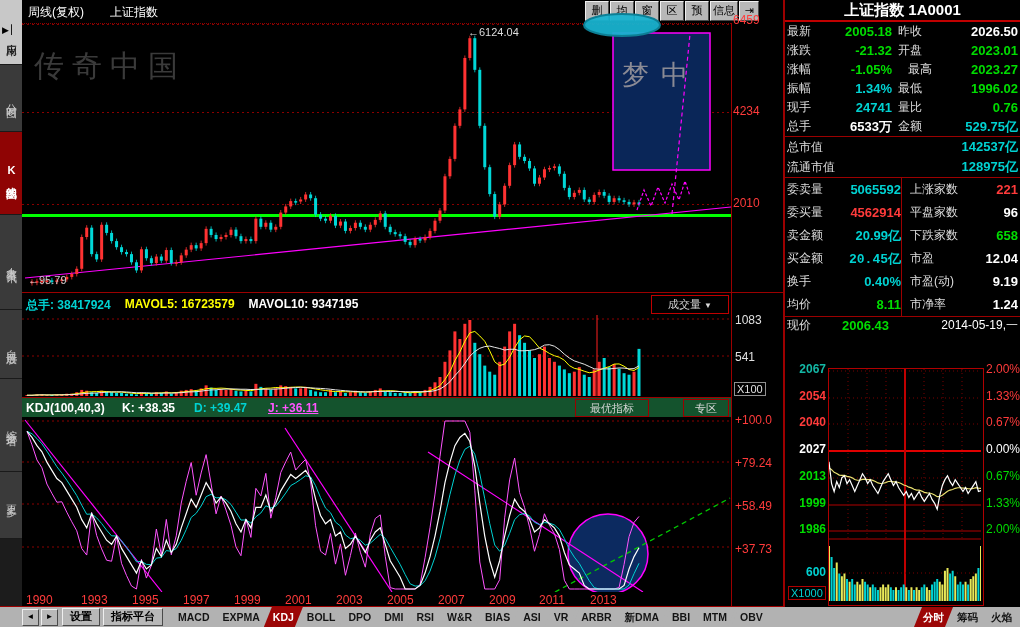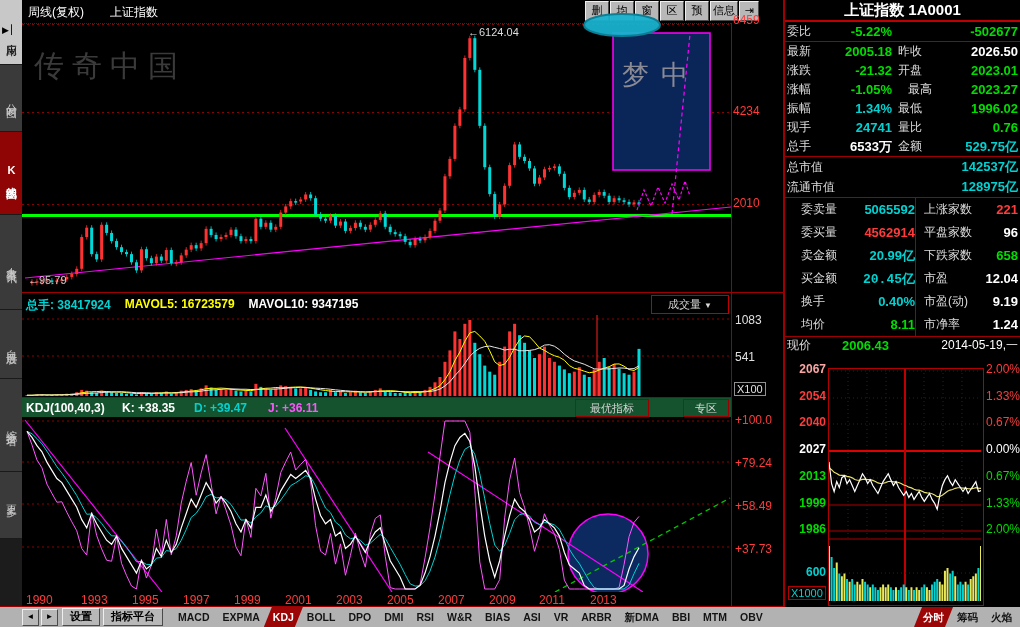--- a/index.html
+++ b/index.html
@@ -492,21 +492,21 @@
   <div class="abs" style="left:735px;top:313px;color:#e0e0e0;font-size:12px;">1083</div>
   <div class="abs" style="left:735px;top:350px;color:#e0e0e0;font-size:12px;">541</div>
   <div class="abs" style="left:734px;top:382px;border:1px solid #909090;color:#e0e0e0;font-size:11px;padding:0 2px;">X100</div>
 
   <div class="abs redline" style="left:22px;top:397px;width:709px;height:1px;"></div>
 
   <div class="abs" style="left:22px;top:398px;width:709px;height:19px;background:#14532d;font-size:12px;font-weight:bold;">
     <span class="abs" style="left:4px;top:3px;color:#fff;">KDJ(100,40,3)</span>
     <span class="abs" style="left:100px;top:3px;color:#fff;">K: +38.35</span>
     <span class="abs" style="left:172px;top:3px;color:#00d2d2;">D: +39.47</span>
-    <span class="abs" style="left:246px;top:3px;color:#ff55ff;">J: +36.11</span>
+    <span class="abs" style="left:246px;top:3px;color:#ff55ff;text-decoration:underline;">J: +36.11</span>
     <div class="abs" style="right:82px;top:1px;width:72px;height:16px;border:1px solid #9c0000;color:#d8d8d8;font-size:11px;font-weight:normal;text-align:center;line-height:16px;">最优指标</div>
     <div class="abs" style="right:2px;top:1px;width:44px;height:16px;border:1px solid #9c0000;color:#d8d8d8;font-size:11px;font-weight:normal;text-align:center;line-height:16px;">专区</div>
   </div>
   <div class="abs" style="left:22px;top:417px;width:709px;height:175px;">
     <svg id="kdj-svg" width="709" height="175">
         <line x1="0" y1="4" x2="709" y2="4" stroke="#8b0000" stroke-width="1" stroke-dasharray="2,3"></line>
         <line x1="0" y1="45" x2="709" y2="45" stroke="#8b0000" stroke-width="1" stroke-dasharray="2,3"></line>
         <line x1="0" y1="87" x2="709" y2="87" stroke="#8b0000" stroke-width="1" stroke-dasharray="2,3"></line>
         <line x1="0" y1="130" x2="709" y2="130" stroke="#8b0000" stroke-width="1" stroke-dasharray="2,3"></line>
         <circle cx="586" cy="137" r="40" fill="#0c2a60" stroke="#ff00ff" stroke-width="1.5"></circle>
@@ -540,26 +540,20 @@
       <div style="position: absolute; left: 467px; top: 1px; font-size: 12px; color: rgb(255, 59, 59);">2009</div>
       <div style="position: absolute; left: 517px; top: 1px; font-size: 12px; color: rgb(255, 59, 59);">2011</div>
       <div style="position: absolute; left: 568px; top: 1px; font-size: 12px; color: rgb(255, 59, 59);">2013</div>
     </div>
   <div class="abs redline" style="left:0;top:606px;width:1020px;height:1px;"></div>
 
   <div class="abs" style="left:785px;top:0;width:235px;height:607px;background:#000;">
     <div style="height:20px;line-height:20px;text-align:center;color:#fff;font-weight:bold;font-size:15px;border-radius:10px;">上证指数 1A0001</div>
     <div style="height:2px;background:#c00000;"></div>
     <div id="rows-top">
-        <div class="statrow" style="height: 19px; padding: 0px 2px; border-bottom: 1px solid rgb(156, 0, 0);">
-          <div class="lbl" style="width: 42px;">委比</div>
-          <div class="v" style="flex: 1 1 0%; color: rgb(0, 221, 0);">-5.22%</div>
-          <div class="lbl" style="width: 44px; padding-left: 6px;"></div>
-          <div class="v" style="width: 76px; color: rgb(0, 221, 0);">-502677</div>
-        </div>
         <div class="statrow" style="height: 19px; padding: 0px 2px;">
           <div class="lbl" style="width: 42px;">最新</div>
           <div class="v" style="flex: 1 1 0%; color: rgb(0, 221, 0);">2005.18</div>
           <div class="lbl" style="width: 44px; padding-left: 6px;">昨收</div>
           <div class="v" style="width: 76px; color: rgb(255, 255, 255);">2026.50</div>
         </div>
         <div class="statrow" style="height: 19px; padding: 0px 2px;">
           <div class="lbl" style="width: 42px;">涨跌</div>
           <div class="v" style="flex: 1 1 0%; color: rgb(0, 221, 0);">-21.32</div>
           <div class="lbl" style="width: 44px; padding-left: 6px;">开盘</div>
@@ -593,21 +587,21 @@
     <div id="cap-rows">
         <div class="statrow" style="height: 20px; padding: 0px 2px;">
           <div class="lbl" style="flex: 1 1 0%;">总市值</div>
           <div class="v" style="width: 110px; color: rgb(0, 210, 210);">142537亿</div>
         </div>
         <div class="statrow" style="height: 20px; padding: 0px 2px;">
           <div class="lbl" style="flex: 1 1 0%;">流通市值</div>
           <div class="v" style="width: 110px; color: rgb(0, 210, 210);">128975亿</div>
         </div>
       </div>
-    <div id="pair-rows" style="position:relative;border-top:1px solid #9c0000;border-bottom:1px solid #9c0000;padding-left:14px;">
+    <div id="pair-rows" style="position:relative;border-top:1px solid #9c0000;border-bottom:1px solid #9c0000;">
         <div class="statrow" style="height: 23px;">
           <div class="lbl" style="width: 46px; padding-left: 2px;">委卖量</div>
           <div class="v" style="width: 68px; color: rgb(0, 210, 210);">5065592</div>
           <div class="lbl" style="width: 60px; padding-left: 8px; border-left: 1px solid rgb(156, 0, 0); height: 23px; line-height: 23px; box-sizing: border-box;">上涨家数</div>
           <div class="v" style="flex: 1 1 0%; padding-right: 2px; color: rgb(255, 59, 59);">221</div>
         </div>
         <div class="statrow" style="height: 23px;">
           <div class="lbl" style="width: 46px; padding-left: 2px;">委买量</div>
           <div class="v" style="width: 68px; color: rgb(255, 59, 59);">4562914</div>
           <div class="lbl" style="width: 60px; padding-left: 8px; border-left: 1px solid rgb(156, 0, 0); height: 23px; line-height: 23px; box-sizing: border-box;">平盘家数</div>
@@ -638,21 +632,21 @@
           <div class="v" style="flex: 1 1 0%; padding-right: 2px; color: rgb(255, 255, 255);">1.24</div>
         </div>
       </div>
     <div class="statrow" style="height:17px;padding:0 2px;">
       <span class="lbl">现价</span>
       <span class="v" style="color:#00dd00;width:78px;">2006.43</span>
       <span style="flex:1;text-align:right;color:#fff;font-size:12px;">2014-05-19,一</span>
     </div>
 
     <div id="intra-left" class="abs" style="left:0;top:358px;width:42px;height:249px;">
-        <div style="position: absolute; right: 1px; top: 4px; font-size: 12px; font-weight: bold; color: #fca5a5; margin-left: 8px;">2067</div>
+        <div style="position: absolute; right: 1px; top: 4px; font-size: 12px; font-weight: bold; color: #14b8a6; margin-left: 8px;">2067</div>
         <div style="position: absolute; right: 1px; top: 30.7px; font-size: 12px; font-weight: bold; color: rgb(255, 59, 59);">2054</div>
         <div style="position: absolute; right: 1px; top: 57.4px; font-size: 12px; font-weight: bold; color: rgb(255, 59, 59);">2040</div>
         <div style="position: absolute; right: 1px; top: 84.1px; font-size: 12px; font-weight: bold; color: rgb(255, 255, 255);">2027</div>
         <div style="position: absolute; right: 1px; top: 110.8px; font-size: 12px; font-weight: bold; color: rgb(0, 221, 0);">2013</div>
         <div style="position: absolute; right: 1px; top: 137.5px; font-size: 12px; font-weight: bold; color: rgb(0, 221, 0);">1999</div>
         <div style="position: absolute; right: 1px; top: 164.2px; font-size: 12px; font-weight: bold; color: rgb(0, 221, 0);">1986</div>
         <div style="position: absolute; right: 1px; top: 207px; font-size: 12px; font-weight: bold; color: rgb(0, 210, 210);">600</div>
       </div>
     <div class="abs" style="left:43px;top:368px;width:154px;height:236px;border:1px solid #b00000;">
       <svg id="intra-svg" width="152" height="234">

